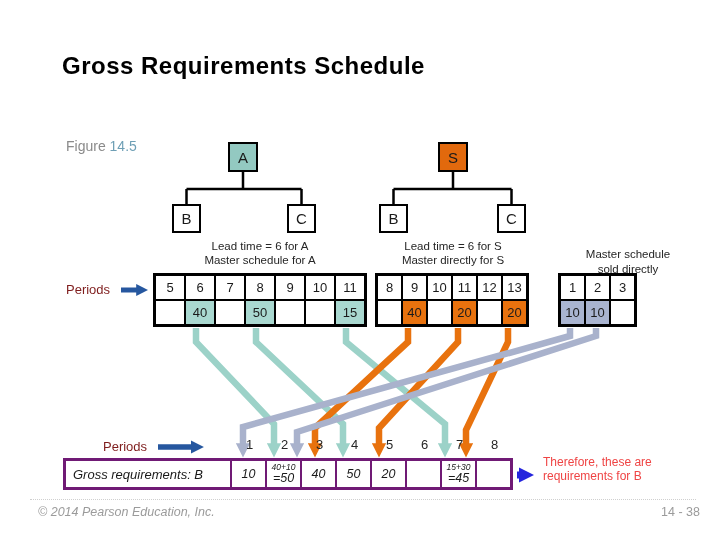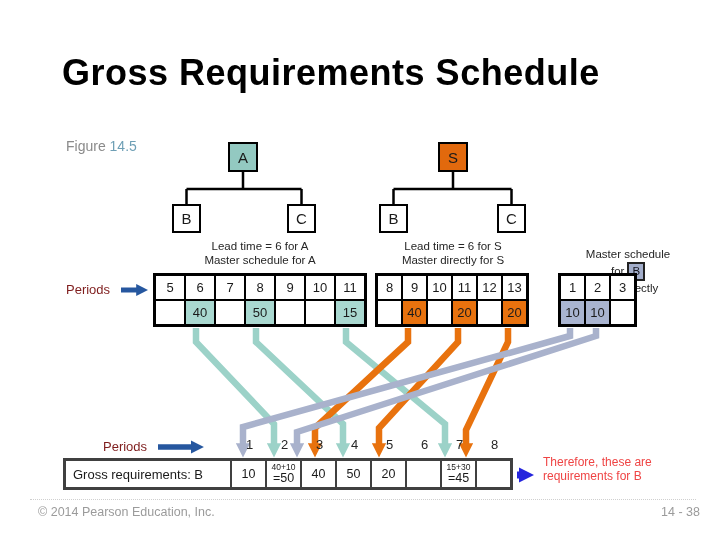--- a/index.html
+++ b/index.html
@@ -1,47 +1,47 @@
 <!DOCTYPE html>
 <html><head>
 <meta charset="utf-8">
 <style>
   html,body{margin:0;padding:0;background:#ffffff;}
   .slide{position:relative;width:720px;height:540px;background:#ffffff;overflow:hidden;
          font-family:"Liberation Sans",sans-serif;}
   .abs{position:absolute;}
-  .title{left:62px;top:52px;font-size:36px;font-weight:bold;color:#000;letter-spacing:.5px;white-space:nowrap;}
+  .title{left:62px;top:52px;font-size:24px;font-weight:bold;color:#000;letter-spacing:.5px;white-space:nowrap;}
   .figure{left:66px;top:138px;font-size:14px;color:#8a8a8a;text-align:right;}
   .figure .fignum{color:#6e9fb5;}
   .node{box-sizing:border-box;border:2px solid #000;background:#fff;display:flex;
         align-items:center;justify-content:center;font-size:15px;color:#1a1a1a;z-index:2;}
   .node.teal{background:#93c9c1;}
   .node.orange{background:#e2690d;}
   .caption{font-size:11.5px;line-height:1.22;color:#262626;text-align:center;}
   .bdirect{left:546px;top:219px;width:164px;font-size:11.5px;line-height:1.3;color:#262626;text-align:center;margin-top:28px;}
   .bbox{display:inline-block;background:#a3aecb;border:2px solid #222;padding:0 3px;margin-left:3px;
         font-size:11.5px;color:#14141e;}
   .plabel{font-size:13px;color:#7f1d1d;}
   .grid{position:absolute;background:#000;display:grid;gap:2px;padding:3px;box-sizing:border-box;z-index:2;}
   .cell{background:#fff;display:flex;align-items:center;justify-content:center;
         font-size:13px;color:#1a1a1a;}
   .c-teal{background:#a9d8d0;}
   .c-orange{background:#e8720e;}
   .c-gray{background:#a9b4d0;}
   .bottomnums{left:232px;top:437px;width:280px;display:flex;z-index:3;}
   .bottomnums span{width:35px;text-align:center;font-size:13px;color:#262626;}
-  .gtable{left:63px;top:458px;background:#404040;display:flex;gap:2px;padding:3px;box-sizing:border-box;z-index:3;}
+  .gtable{left:63px;top:458px;background:#701a75;display:flex;gap:2px;padding:3px;box-sizing:border-box;z-index:3;font-style:italic;}
   .gtable .gcell{background:#fff;width:33px;height:26px;display:flex;flex-direction:column;
                  align-items:center;justify-content:center;font-size:13px;color:#1a1a1a;}
   .gtable .glabel{background:#fff;width:164px;height:26px;display:flex;align-items:center;
                   padding-left:7px;box-sizing:border-box;font-size:13px;color:#1a1a1a;}
   .gsmall{font-size:8.5px;line-height:9px;}
   .gmain{font-size:12.5px;line-height:13px;}
   .note{left:543px;top:455px;width:160px;font-size:12px;line-height:1.2;color:#ef4444;}
-  .footer{left:38px;top:505px;font-size:12.5px;color:#9b9b9b;}
+  .footer{left:38px;top:505px;font-size:12.5px;color:#9b9b9b;font-style:italic;}
   .pageno{left:640px;top:505px;width:60px;text-align:right;font-size:12.5px;color:#9b9b9b;}
   .dotline{left:30px;top:499px;width:666px;border-top:1px dotted #cfcfcf;height:0;}
   svg.layer{position:absolute;left:0;top:0;z-index:1;}
 </style>
 </head>
 <body>
 
 <div class="slide">
 
   <svg class="layer" width="720" height="540">
@@ -100,21 +100,20 @@
   <div class="abs node orange" style="left:438px;top:142px;width:30px;height:30px;">S</div>
   <div class="abs node" style="left:379px;top:204px;width:29px;height:29px;">B</div>
   <div class="abs node" style="left:497px;top:204px;width:29px;height:29px;">C</div>
   <div class="abs caption" style="left:372px;top:239px;width:162px;">
     <div>Lead time = 6 for S</div>
     <div>Master directly for S</div>
   </div>
 
   <div class="abs bdirect">
     <div>Master schedule</div>
-    <div><span>for</span><span class="bbox">B</span></div>
     <div>sold directly</div>
   </div>
 
   <div class="abs plabel" style="left:66px;top:282px;">Periods</div>
 
   <div class="grid" style="left:153px;top:273px;grid-template-columns:repeat(7,28px);grid-auto-rows:23px;">
     <div class="cell">5</div>
     <div class="cell">6</div>
     <div class="cell">7</div>
     <div class="cell">8</div>

